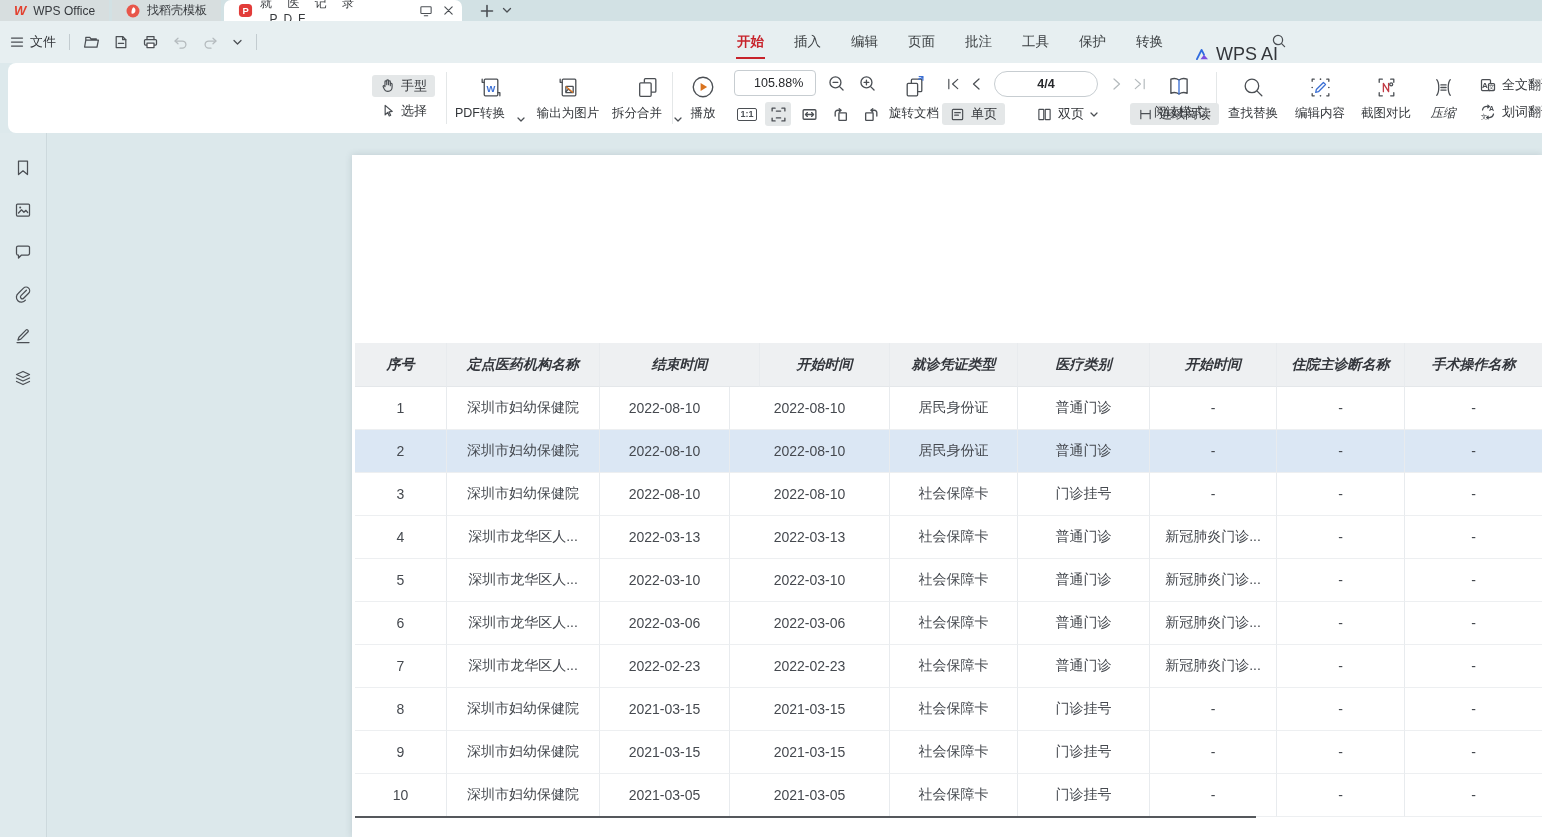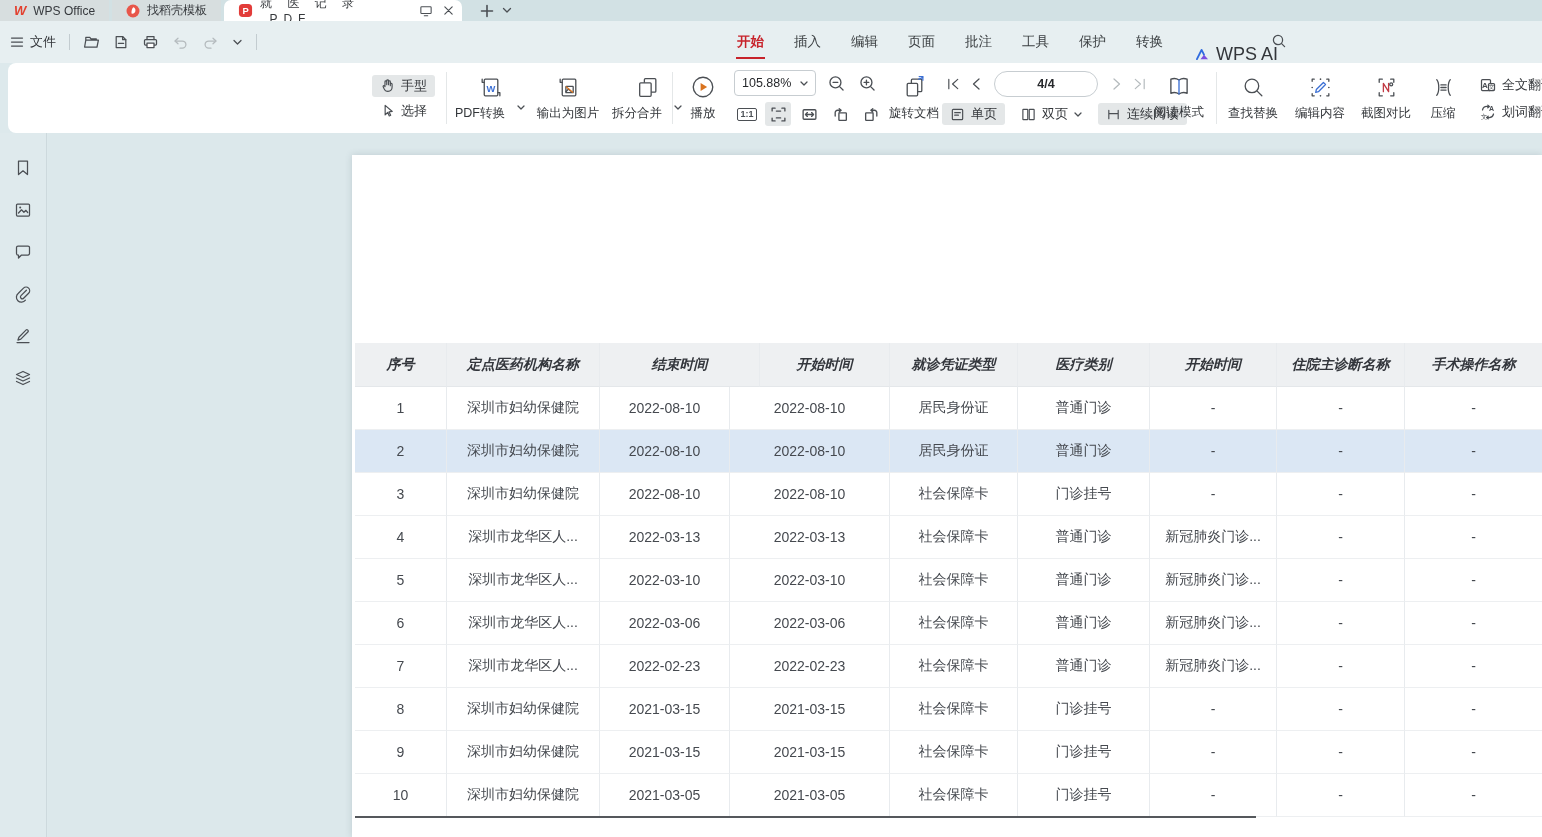--- a/index.html
+++ b/index.html
@@ -30,22 +30,22 @@
   .menubar-search { position:absolute; left:1271px; top:12px; }
 
   
   .toolbar { position:absolute; top:63px; left:8px; right:0; height:70px; background:#ffffff; border-radius:8px 0 0 8px; }
   .tb-abs { position:absolute; top:0; height:100%; display:flex; align-items:center; }
   .tool-sep { position:absolute; top:9px; width:1px; height:52px; background:#e4e7e8; }
   .stack2 { display:flex; flex-direction:column; gap:3px; }
   .srow { display:flex; align-items:center; gap:6px; font-size:13px; color:#33363a; padding:2px 8px; border-radius:3px; white-space:nowrap; }
   .srow.on { background:#e4e7e8; }
   .bigbtn { display:flex; flex-direction:column; align-items:center; justify-content:center; gap:5px; font-size:12.5px; color:#33363a; white-space:nowrap; }
-  .bigbtn .lbl { display:flex; align-items:flex-start; gap:12px; }
-  .zoombox { display:flex; align-items:center; justify-content:space-between; width:82px; height:26px; border:1px solid #c7cdd1; border-radius:4px; padding:0 7px; font-size:12.5px; color:#26282b; background:#fff; }
+  .bigbtn .lbl { display:flex; align-items:flex-end; gap:12px; }
+  .zoombox { display:flex; align-items:center; justify-content:space-between; width:82px; height:26px; border:1px solid #c7cdd1; border-radius:4px; padding:0 19px; font-size:12.5px; color:#26282b; background:#fff; }
   .pagebox { display:flex; align-items:center; justify-content:center; width:104px; height:26px; border:1px solid #c7cdd1; border-radius:13px; font-size:12.5px; font-weight:bold; color:#26282b; margin:0 8px; }
   .mini { width:26px; height:24px; display:flex; align-items:center; justify-content:center; border-radius:3px; }
   .mini.on { background:#e4e7e8; }
   .one2one { font-size:9px; font-weight:bold; color:#4b4f54; border:1.2px solid #4b4f54; border-radius:2px; padding:1px 2px; line-height:1; }
   .navic { width:22px; height:22px; display:flex; align-items:center; justify-content:center; }
 
   
   .sidebar { position:absolute; left:0; top:133px; bottom:0; width:47px; border-right:1px solid #cdd9dd; display:flex; flex-direction:column; align-items:center; padding-top:25px; gap:22px; background:#dfeaed; }
   .sb-ico { width:20px; height:20px; display:flex; align-items:center; justify-content:center; }
 
@@ -354,21 +354,21 @@
           <svg width="13" height="14" viewBox="0 0 12 14" class="ic ic-gray">
               <path d="M2.5 2L8 7l-5.5 5"></path>
             </svg>
         </span>
         <span class="navic">
           <svg width="15" height="14" viewBox="0 0 16 14" class="ic ic-gray">
               <path d="M3.5 2L9 7l-5.5 5M13 2v10"></path>
             </svg>
         </span>
       </div>
-      <div style="display:flex;align-items:center;gap:8px;">
+      <div style="display:flex;align-items:center;gap:24px;">
         <div class="srow on">
           <span>
             <svg width="15" height="15" viewBox="0 0 16 16" class="ic">
                 <rect x="2.5" y="2.5" width="11" height="11" rx="1"></rect>
                 <path d="M5 6h6M5 8.7h4"></path>
               </svg>
           </span>
           <span>单页</span>
         </div>
         <div class="srow">
@@ -426,21 +426,21 @@
       <span class="lbl">编辑内容</span>
     </div>
     <div class="bigbtn" style="width:64px;">
       <svg width="25" height="25" viewBox="0 0 24 24" class="ic">
           <path d="M8 4H5v3M16 4h3v3M19 17v3h-3M5 17v3h3"></path>
           <path d="M9 16V8l5 8V8" stroke="#c23b45"></path>
           <circle cx="16.5" cy="9" r="1.4"></circle>
         </svg>
       <span class="lbl">截图对比</span>
     </div>
-    <div class="bigbtn" style="width:46px;">
+    <div class="bigbtn" style="width:46px;font-style:italic;">
       <svg width="25" height="25" viewBox="0 0 24 24" class="ic">
           <path d="M5.5 4.5c2.6 3 2.6 12 0 15M18.5 4.5c-2.6 3-2.6 12 0 15M9.5 9.5h5M9.5 12h5M9.5 14.5h5"></path>
         </svg>
       <span class="lbl">压缩</span>
     </div>
     <div class="stack2" style="margin-left:8px; gap:7px;">
       <div class="srow" style="padding:1px 4px;">
         <span>
           <svg width="16" height="16" viewBox="0 0 16 16" class="ic">
               <rect x="1.5" y="2.5" width="9" height="11" rx="1"></rect>

